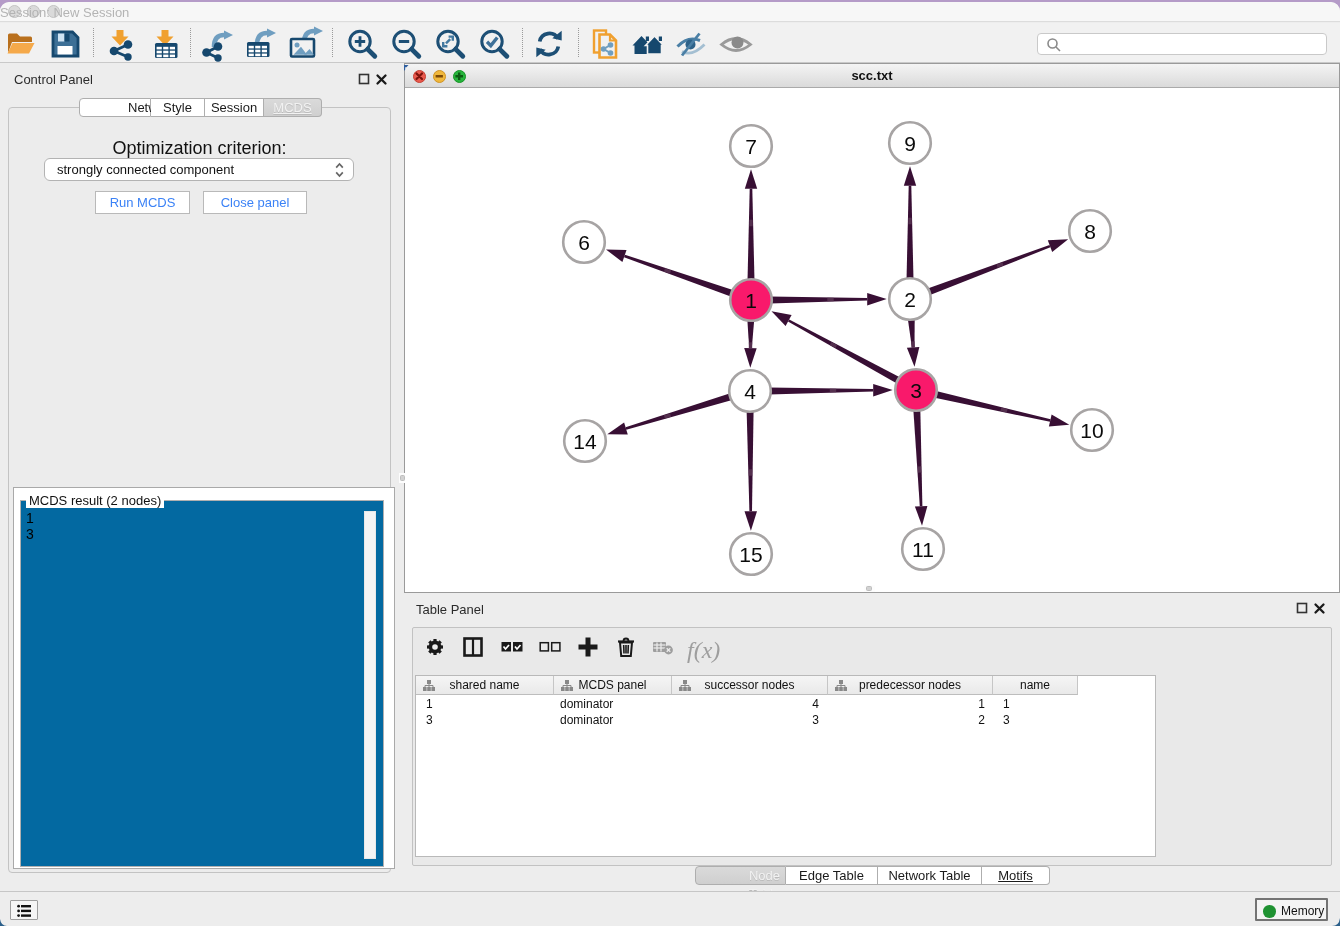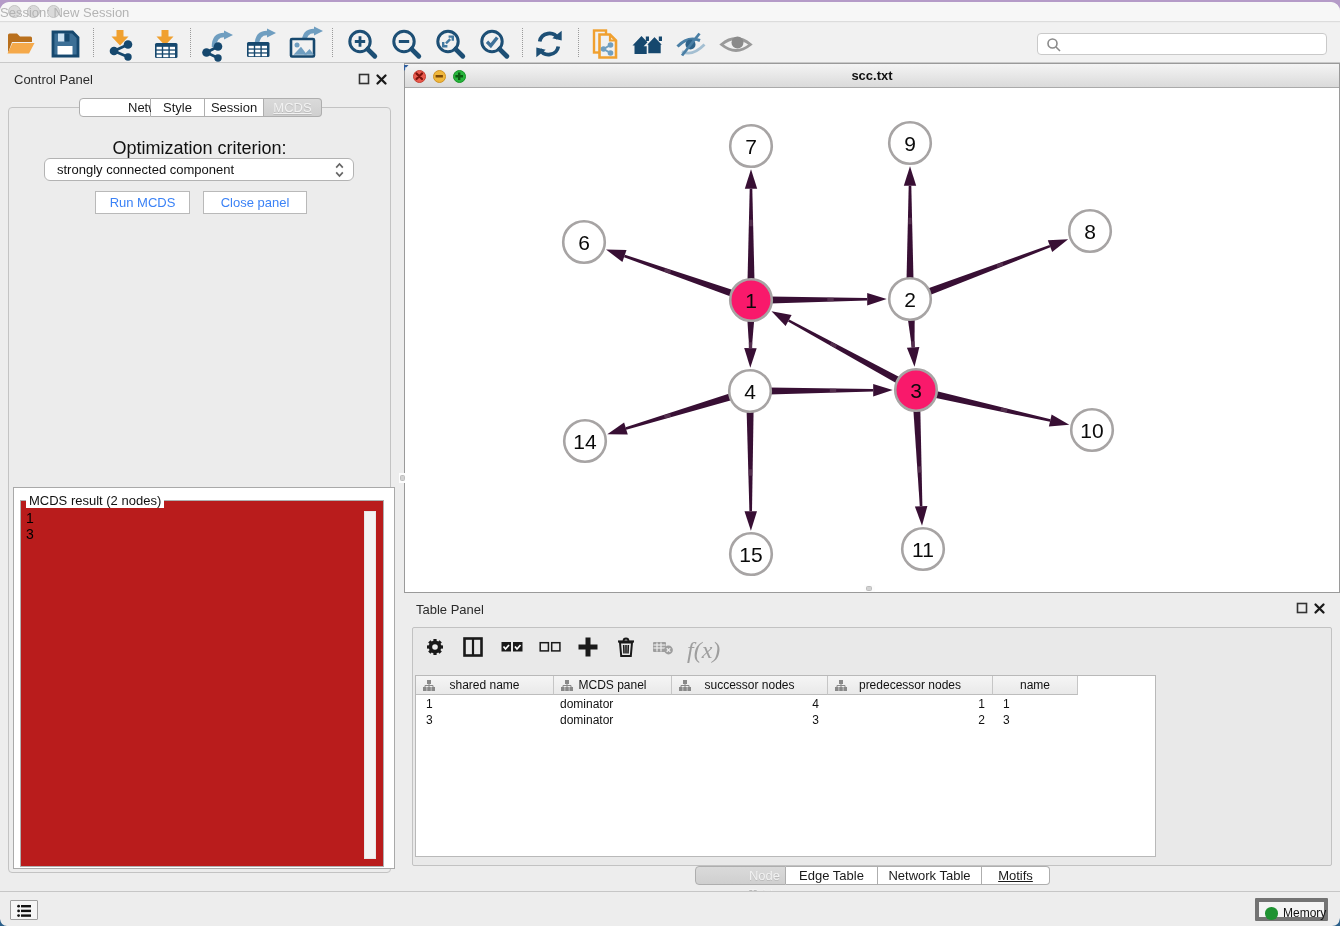--- a/index.html
+++ b/index.html
@@ -34,21 +34,21 @@
   text-shadow:0 1px 0 #bbb; }
 #optlabel { position:absolute; left:0; top:75px; width:100%; text-align:center; font-size:18px; color:#111; }
 #dropdown { position:absolute; left:44px; top:95px; width:310px; height:23px; background:#fff;
   border:1px solid #b3b3b3; border-radius:6px; font-size:13px; color:#111; line-height:21px;
   padding-left:12px; }
 .btn { position:absolute; top:128px; height:23px; background:#fff; border:1px solid #b9b9b9;
   border-radius:0; font-size:13px; color:#3b82f6; text-align:center; line-height:21px; }
 #resultbox { position:absolute; left:13px; top:424px; width:382px; height:382px; background:#fff;
   border:1px solid #a9a9a9; }
 #fieldset { position:absolute; left:6px; top:12px; width:364px; height:367px;
-  border:1px solid #b0b0b0; background:#b91c1c; }
+  border:1px solid #b0b0b0; background:#0369a1; }
 #fieldlegend { position:absolute; left:5px; top:-8px; background:#fff; padding:0 3px;
   font-size:13px; color:#111; }
 #resulttext { position:absolute; left:5px; top:9px; font-size:14px; color:#000; line-height:16px; }
 #resultscroll { position:absolute; right:7px; top:10px; width:12px; height:348px; background:#f4f4f4;
   border:1px solid #e8e8e8; }
 
 #net { position:absolute; left:404px; top:61px; width:936px; height:530px;
   border:1px solid #9a9a9a; background:#fff; }
 #net-titlebar { position:absolute; left:0; top:0; width:100%; height:24px; z-index:2;
   background:linear-gradient(#f4f4f4,#dadada); border-bottom:1px solid #aaa; }
@@ -64,21 +64,21 @@
 .th { position:absolute; top:0; height:19px; background:linear-gradient(#f5f5f5,#e9e9e9); border-right:1px solid #c6c6c6;
   border-bottom:1px solid #bdbdbd; font-size:12px; color:#111; text-align:center;
   line-height:18px; }
 .td { position:absolute; font-size:12px; color:#111; height:16px; line-height:16px; }
 
 #status { position:absolute; left:0; top:889px; width:1340px; height:37px;
   border-top:1px solid #c6c6c6; background:#ededed; }
 #listbtn { position:absolute; left:10px; top:8px; width:28px; height:20px; background:#f5f5f5;
   border:1px solid #9e9e9e; border-radius:1px; }
 #membtn { position:absolute; right:12px; top:6px; width:73px; height:23px; background:#f4f4f4;
-  border:4px solid #737373; border-radius:1px; font-size:12px; color:#111; }
+  border:2px solid #737373; border-radius:1px; font-size:12px; color:#111; }
 </style>
 </head>
 <body>
 <div id="app">
   <div id="titlebar">
     <div class="tl" style="left:8px"></div>
     <div class="tl" style="left:27px"></div>
     <div class="tl" style="left:47px"></div>
     <div id="apptitle">Session: New Session</div>
   </div>

